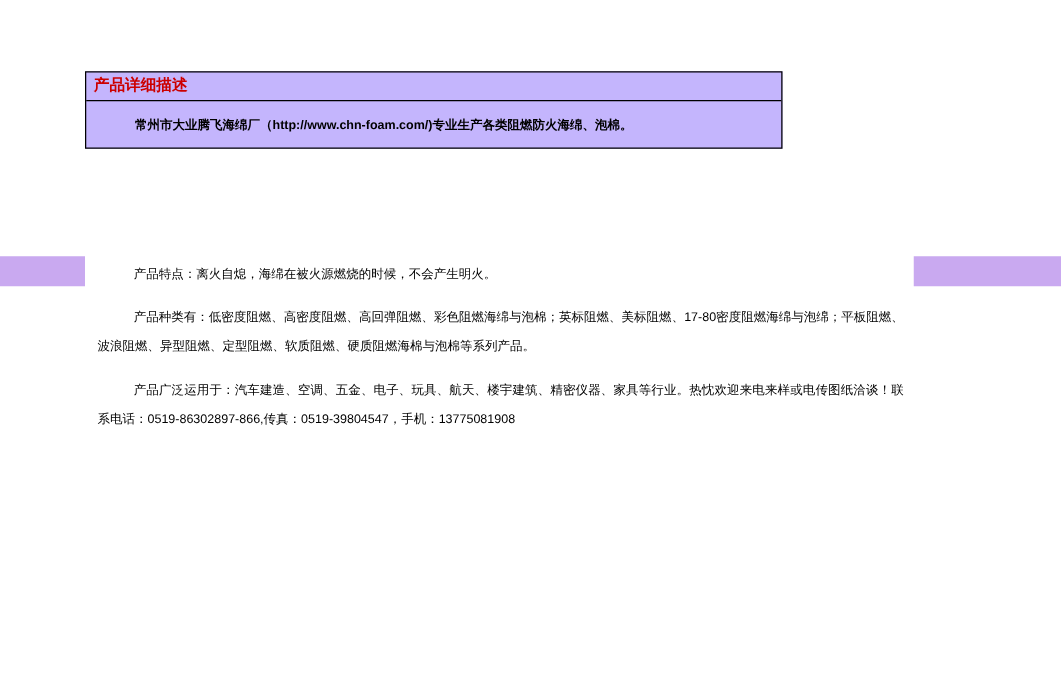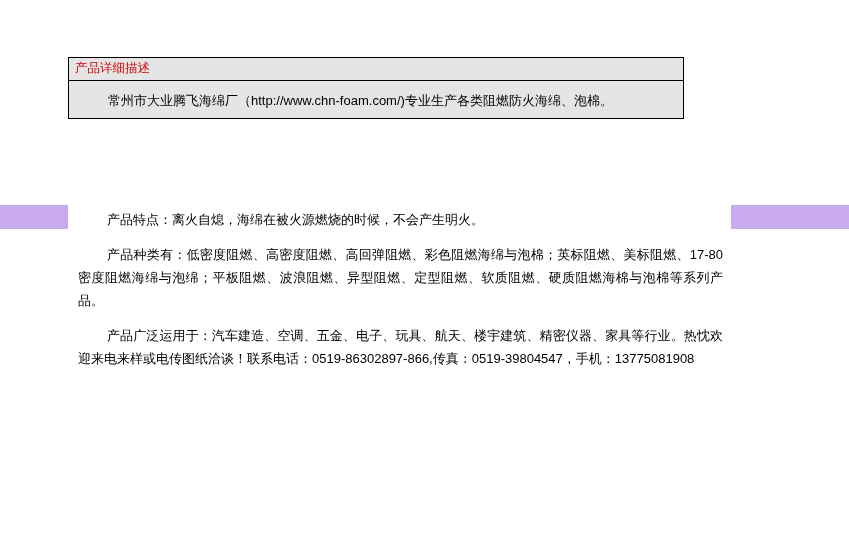--- a/index.html
+++ b/index.html
@@ -30,45 +30,46 @@
     right: 0;
     top: 205px;
     width: 118px;
   }
 
   
   .doc-panel {
     position: absolute;
     left: 68px;
     top: 57px;
-    width: 616px;
+    width: 558px;
     border: 1px solid #000000;
     box-sizing: border-box;
-    background: #e5e5e5;
+    background: #c4b5fd;
+    font-weight: bold;
   }
 
   .doc-header {
     border-bottom: 1px solid #000000;
     padding: 3px 6px 4px 6px;
     box-sizing: border-box;
   }
   .doc-header-title {
     color: #cc0000;
     font-size: 12.5px;
     font-family: "Liberation Sans", sans-serif;
     line-height: 15px;
   }
 
   .doc-body {
     padding: 8px 12px 6px 10px;
     box-sizing: border-box;
   }
 
   .para {
-    font-size: 13px;
+    font-size: 10px;
     line-height: 23px;
     color: #000000;
     font-family: "Liberation Sans", sans-serif;
     text-indent: 29px;
     margin: 0 0 12px 0;
     text-align: justify;
     word-break: break-all;
   }
   .para:last-child {
     margin-bottom: 0;

